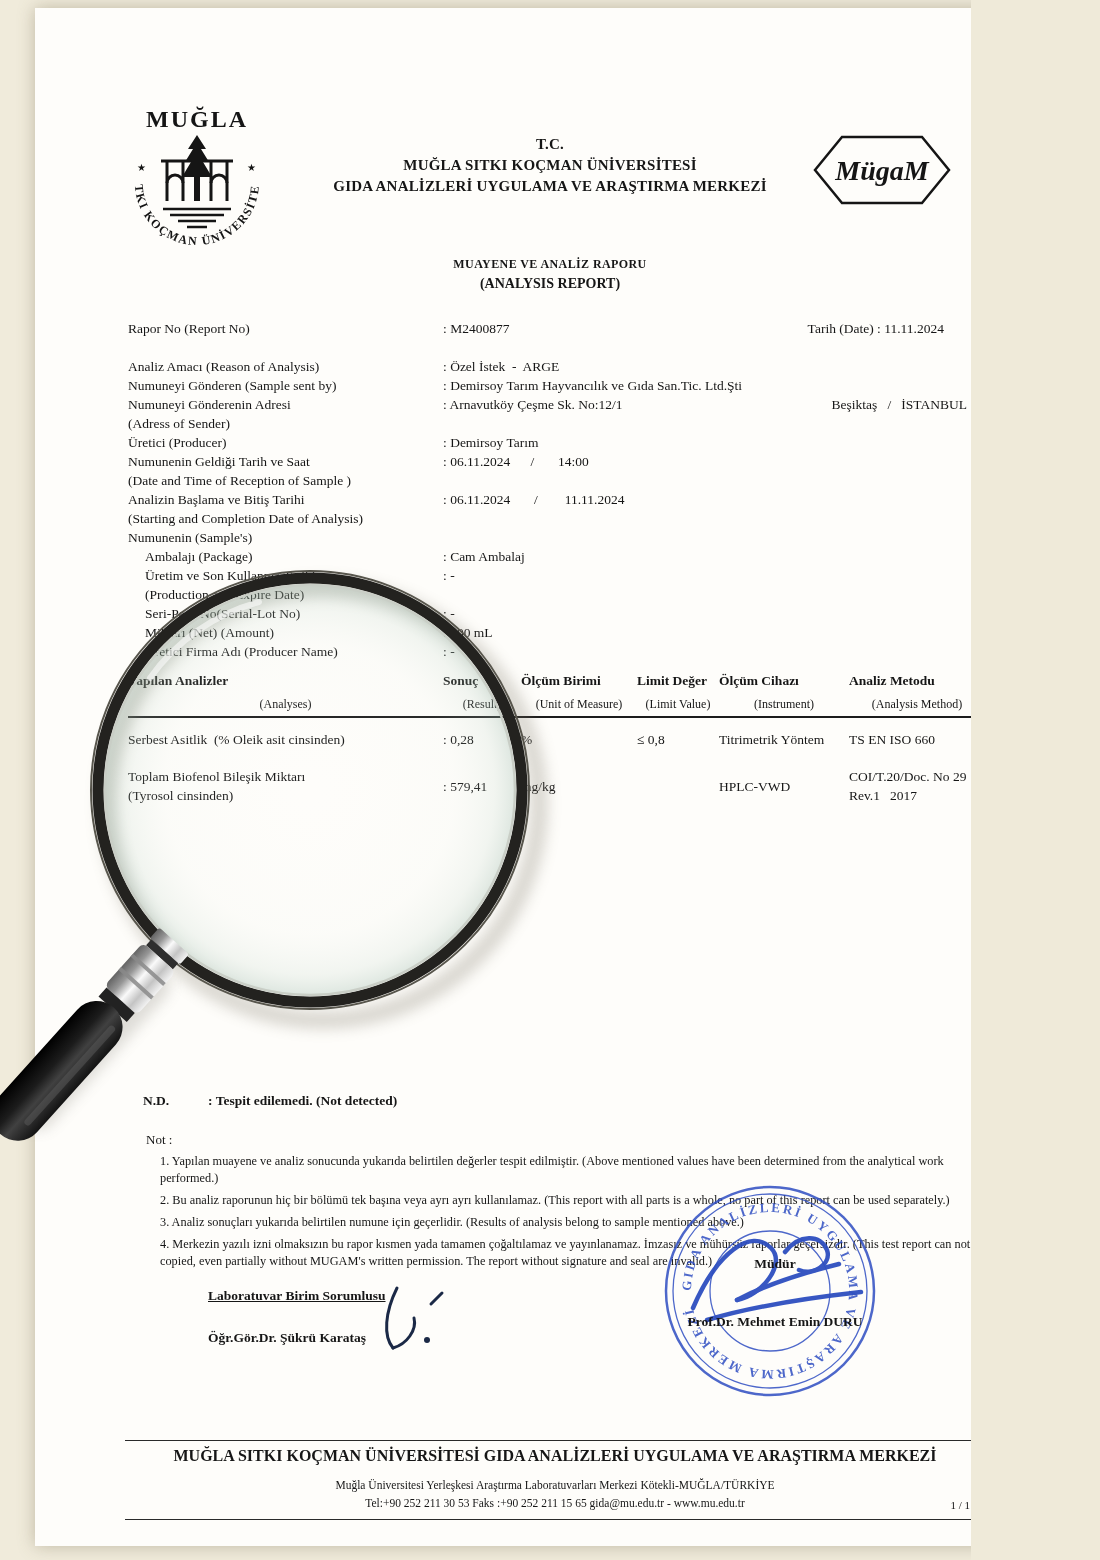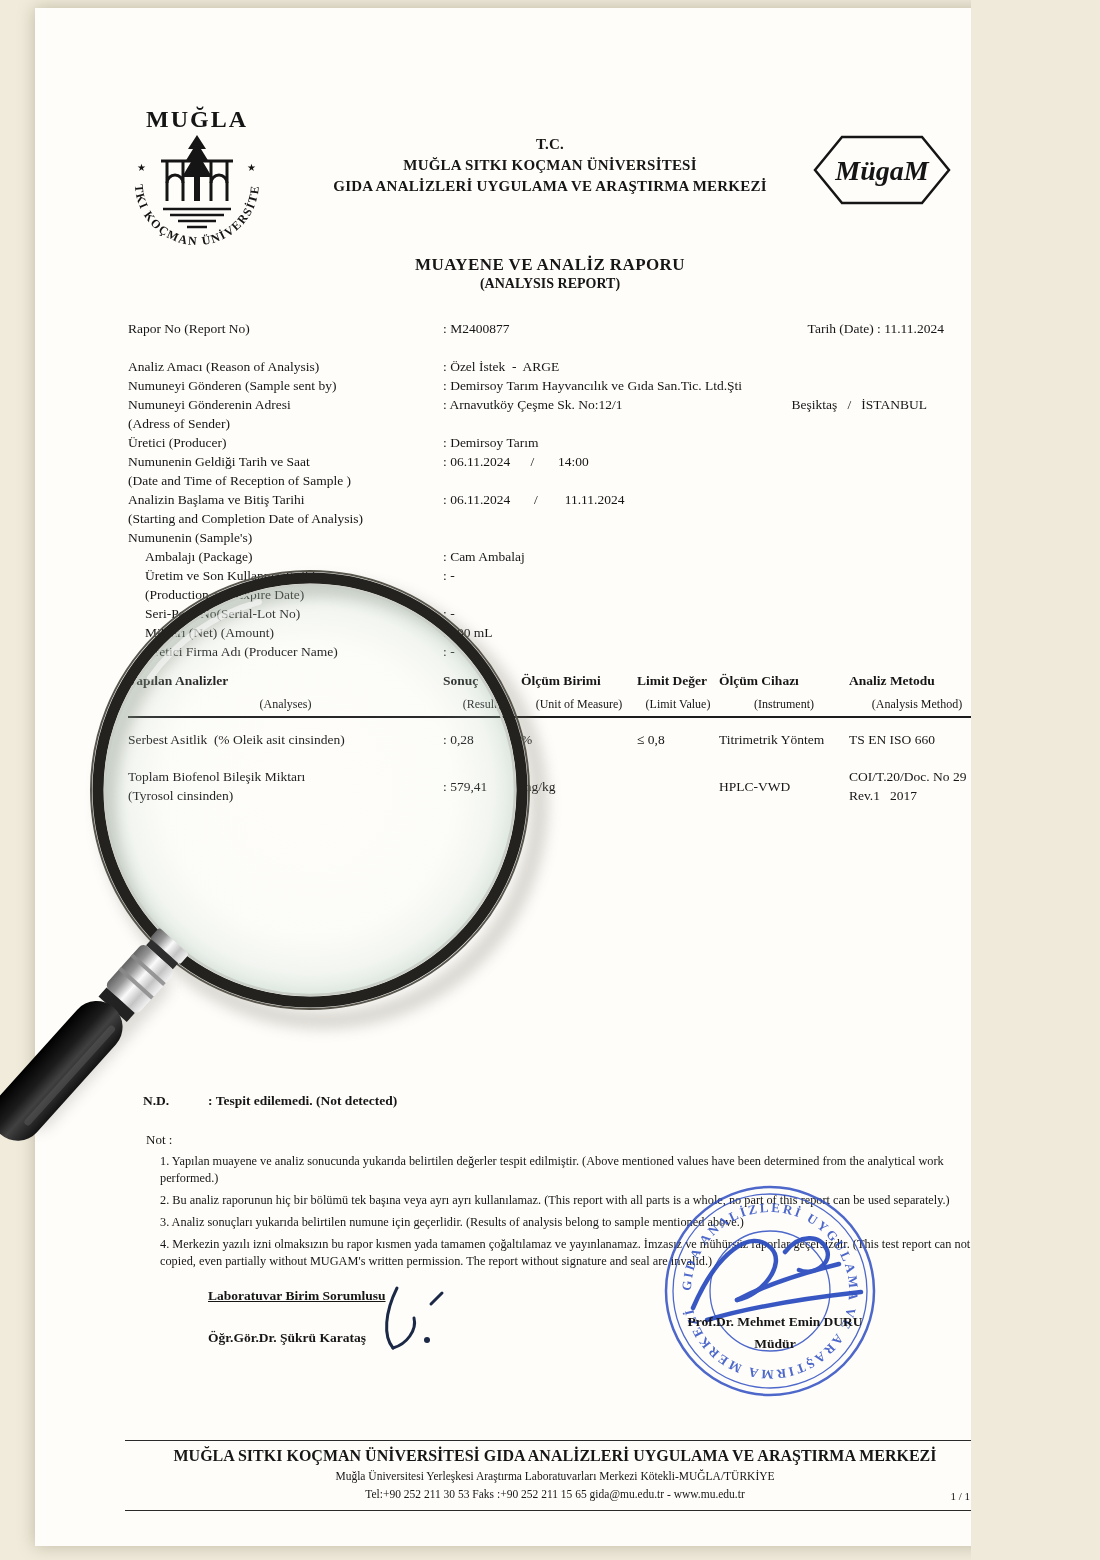--- a/index.html
+++ b/index.html
@@ -9,34 +9,34 @@
   .page { position:absolute; left:35px; top:8px; width:1030px; height:1538px;
           background:#fefdfa; box-shadow:0 0 16px rgba(110,100,70,.38); }
 
   
   .header { position:relative; height:238px; }
   .seal { position:absolute; left:82px; top:95px; }
   .hexlogo { position:absolute; left:772px; top:122px; }
   .head-center { text-align:center; padding-top:126px; font-weight:bold; font-size:15px; line-height:21px; letter-spacing:.2px; }
 
   .title-block { text-align:center; margin-top:8px; }
-  .title-tr { font-weight:bold; font-size:17px; line-height:21px; letter-spacing:.4px; }
+  .title-tr { font-weight:bold; font-size:12px; line-height:21px; letter-spacing:.4px; }
   .title-en { font-weight:bold; font-size:14px; line-height:18px; }
 
   .meta { display:flex; padding:0 16px 0 93px; margin-top:26px; font-size:13.5px; line-height:19px; }
   .meta-label { width:315px; flex:none; }
   .meta-value { white-space:pre-wrap; }
   .meta-date { margin-left:auto; margin-right:105px; white-space:pre; }
 
   .fields { padding:0 60px 0 93px; margin-top:19px; font-size:13.5px; }
   .frow { display:flex; line-height:19px; min-height:19px; }
   .flabel { width:315px; flex:none; white-space:pre-wrap; }
   .frow.indent .flabel { padding-left:17px; }
   .fvalue { white-space:pre-wrap; }
-  .fextra { margin-left:auto; margin-right:78px; white-space:pre; }
+  .fextra { margin-left:auto; margin-right:38px; white-space:pre; }
 
   
   .atable { margin:11px 80px 0 93px; }
   .thead { display:grid; grid-template-columns:315px 78px 116px 82px 130px 1fr; }
   .th-tr { font-weight:bold; font-size:13.5px; line-height:18px; }
   .th-en { font-size:12px; line-height:15px; margin-top:7px;text-align:center; }
   .thead-rule { border-top:2.5px solid #1c1c1c; margin-top:4px; }
   .trow { display:grid; grid-template-columns:315px 78px 116px 82px 130px 1fr;
           font-size:13.5px; line-height:19px; align-items:center; }
   .trow1 { margin-top:12px; }
@@ -53,28 +53,28 @@
   .note-item { margin-top:5px; line-height:17px; padding-left:14px; }
 
   
   .sig-role { position:absolute; left:173px; top:1280px; font-weight:bold; font-size:13.5px;
               text-decoration:underline; }
   .sig-left-name { position:absolute; left:173px; top:1322px; font-weight:bold; font-size:13.5px; }
   .sig-left-svg { position:absolute; left:300px; top:1270px; }
   .stamp { position:absolute; left:600px; top:1148px; }
   .sig-right-name { position:absolute; left:608px; top:1306px; width:264px; text-align:center;
                     font-weight:bold; font-size:13.5px; }
-  .sig-right-role { position:absolute; left:608px; top:1328px; width:264px; text-align:center;
+  .sig-right-role { position:absolute; left:608px; top:1248px; width:264px; text-align:center;
                     font-weight:bold; font-size:13.5px; }
 
   
   .footer { position:absolute; left:90px; right:80px; top:1432px; border-top:1.5px solid #2a2a2a;
             border-bottom:1.5px solid #2a2a2a; text-align:center; padding:6px 0 8px; }
   .footer-l1 { font-weight:bold; font-size:16px; line-height:17px; }
-  .footer-l2 { font-size:11.5px; line-height:15px; margin-top:5px; }
+  .footer-l2 { font-size:11.5px; line-height:15px; margin-top:14px; }
   .footer-l3 { font-size:11.5px; line-height:15px; margin-top:3px; }
   .footer-page { position:absolute; right:15px; bottom:8px; font-size:11px; }
 
   .magnifier { position:absolute; left:0; top:0; pointer-events:none; }
 </style>
 </head>
 <body>
 
 <div class="stage">
   <div class="page">

